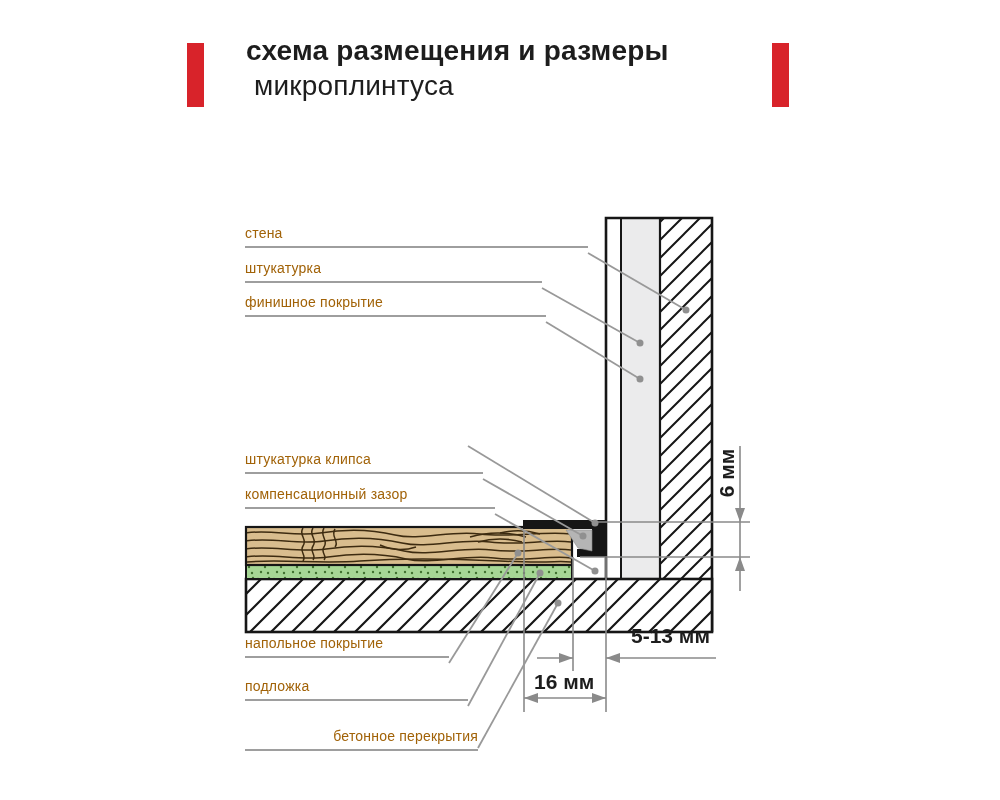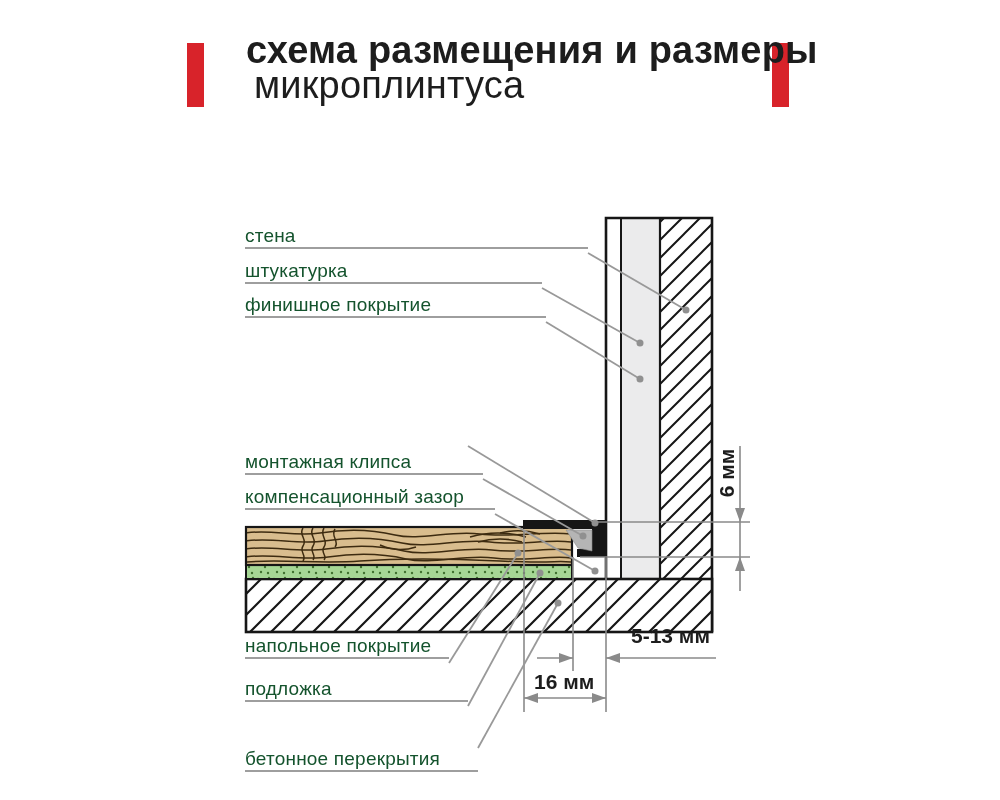--- a/index.html
+++ b/index.html
@@ -1,34 +1,34 @@
 <!DOCTYPE html>
 <html><head>
 <meta charset="utf-8">
 <style>
   html,body{margin:0;padding:0;background:#ffffff;}
   body{font-family:"Liberation Sans","DejaVu Sans",sans-serif;}
   .page{position:relative;width:1000px;height:800px;background:#fff;overflow:hidden;}
   .accent{position:absolute;top:43px;width:17px;height:64px;background:#d8232a;}
   .accent.left{left:187px;}
   .accent.right{left:772px;}
-  .title{position:absolute;left:246px;top:33px;color:#1d1d1d;font-size:38px;line-height:35px;font-weight:800;letter-spacing:.2px;}
+  .title{position:absolute;left:246px;top:33px;color:#1d1d1d;font-size:28px;line-height:35px;font-weight:800;letter-spacing:.2px;}
   .title .l2{font-weight:400;margin-left:8px;}
   svg.diagram{position:absolute;left:0;top:0;}
-  .callout{position:absolute;left:245px;font-size:19px;color:#14532d;letter-spacing:.2px;
-           border-bottom:2px solid #9e9e9e;white-space:nowrap;}
+  .callout{position:absolute;left:245px;font-size:14px;color:#a16207;letter-spacing:.2px;
+           border-bottom:2px solid #9e9e9e;padding-bottom:5px;white-space:nowrap;}
   .c1{top:225px;width:343px;}
   .c2{top:260px;width:297px;}
   .c3{top:294px;width:301px;}
   .c4{top:418px;width:223px;}
   .c5{top:451px;width:238px;}
   .c6{top:486px;width:250px;}
   .c7{top:635px;width:204px;}
   .c8{top:678px;width:223px;}
-  .c9{top:748px;width:233px;}
+  .c9{top:728px;width:233px;text-align:right;}
   .dim{position:absolute;font-size:21px;font-weight:700;color:#1d1d1d;white-space:nowrap;}
   .dim-6{left:697px;top:461px;width:60px;text-align:center;transform:rotate(-90deg);}
   .dim-gap{left:631px;top:624px;}
   .dim-16{left:534px;top:670px;}
 </style>
 </head>
 <body>
 
 <div class="page">
 
@@ -146,21 +146,21 @@
       <circle cx="595" cy="571" r="3.5"></circle>
       <circle cx="518" cy="553" r="3.5"></circle>
       <circle cx="540" cy="573" r="3.5"></circle>
       <circle cx="558" cy="603" r="3.5"></circle>
     </g>
   </svg>
 
   <div class="callout c1">стена</div>
   <div class="callout c2">штукатурка</div>
   <div class="callout c3">финишное покрытие</div>
-  <div class="callout c5">монтажная клипса</div>
+  <div class="callout c5">штукатурка клипса</div>
   <div class="callout c6">компенсационный зазор</div>
   <div class="callout c7">напольное покрытие</div>
   <div class="callout c8">подложка</div>
   <div class="callout c9">бетонное перекрытия</div>
 
   <div class="dim dim-6">6 мм</div>
   <div class="dim dim-gap">5-13 мм</div>
   <div class="dim dim-16">16 мм</div>
 
 </div>

